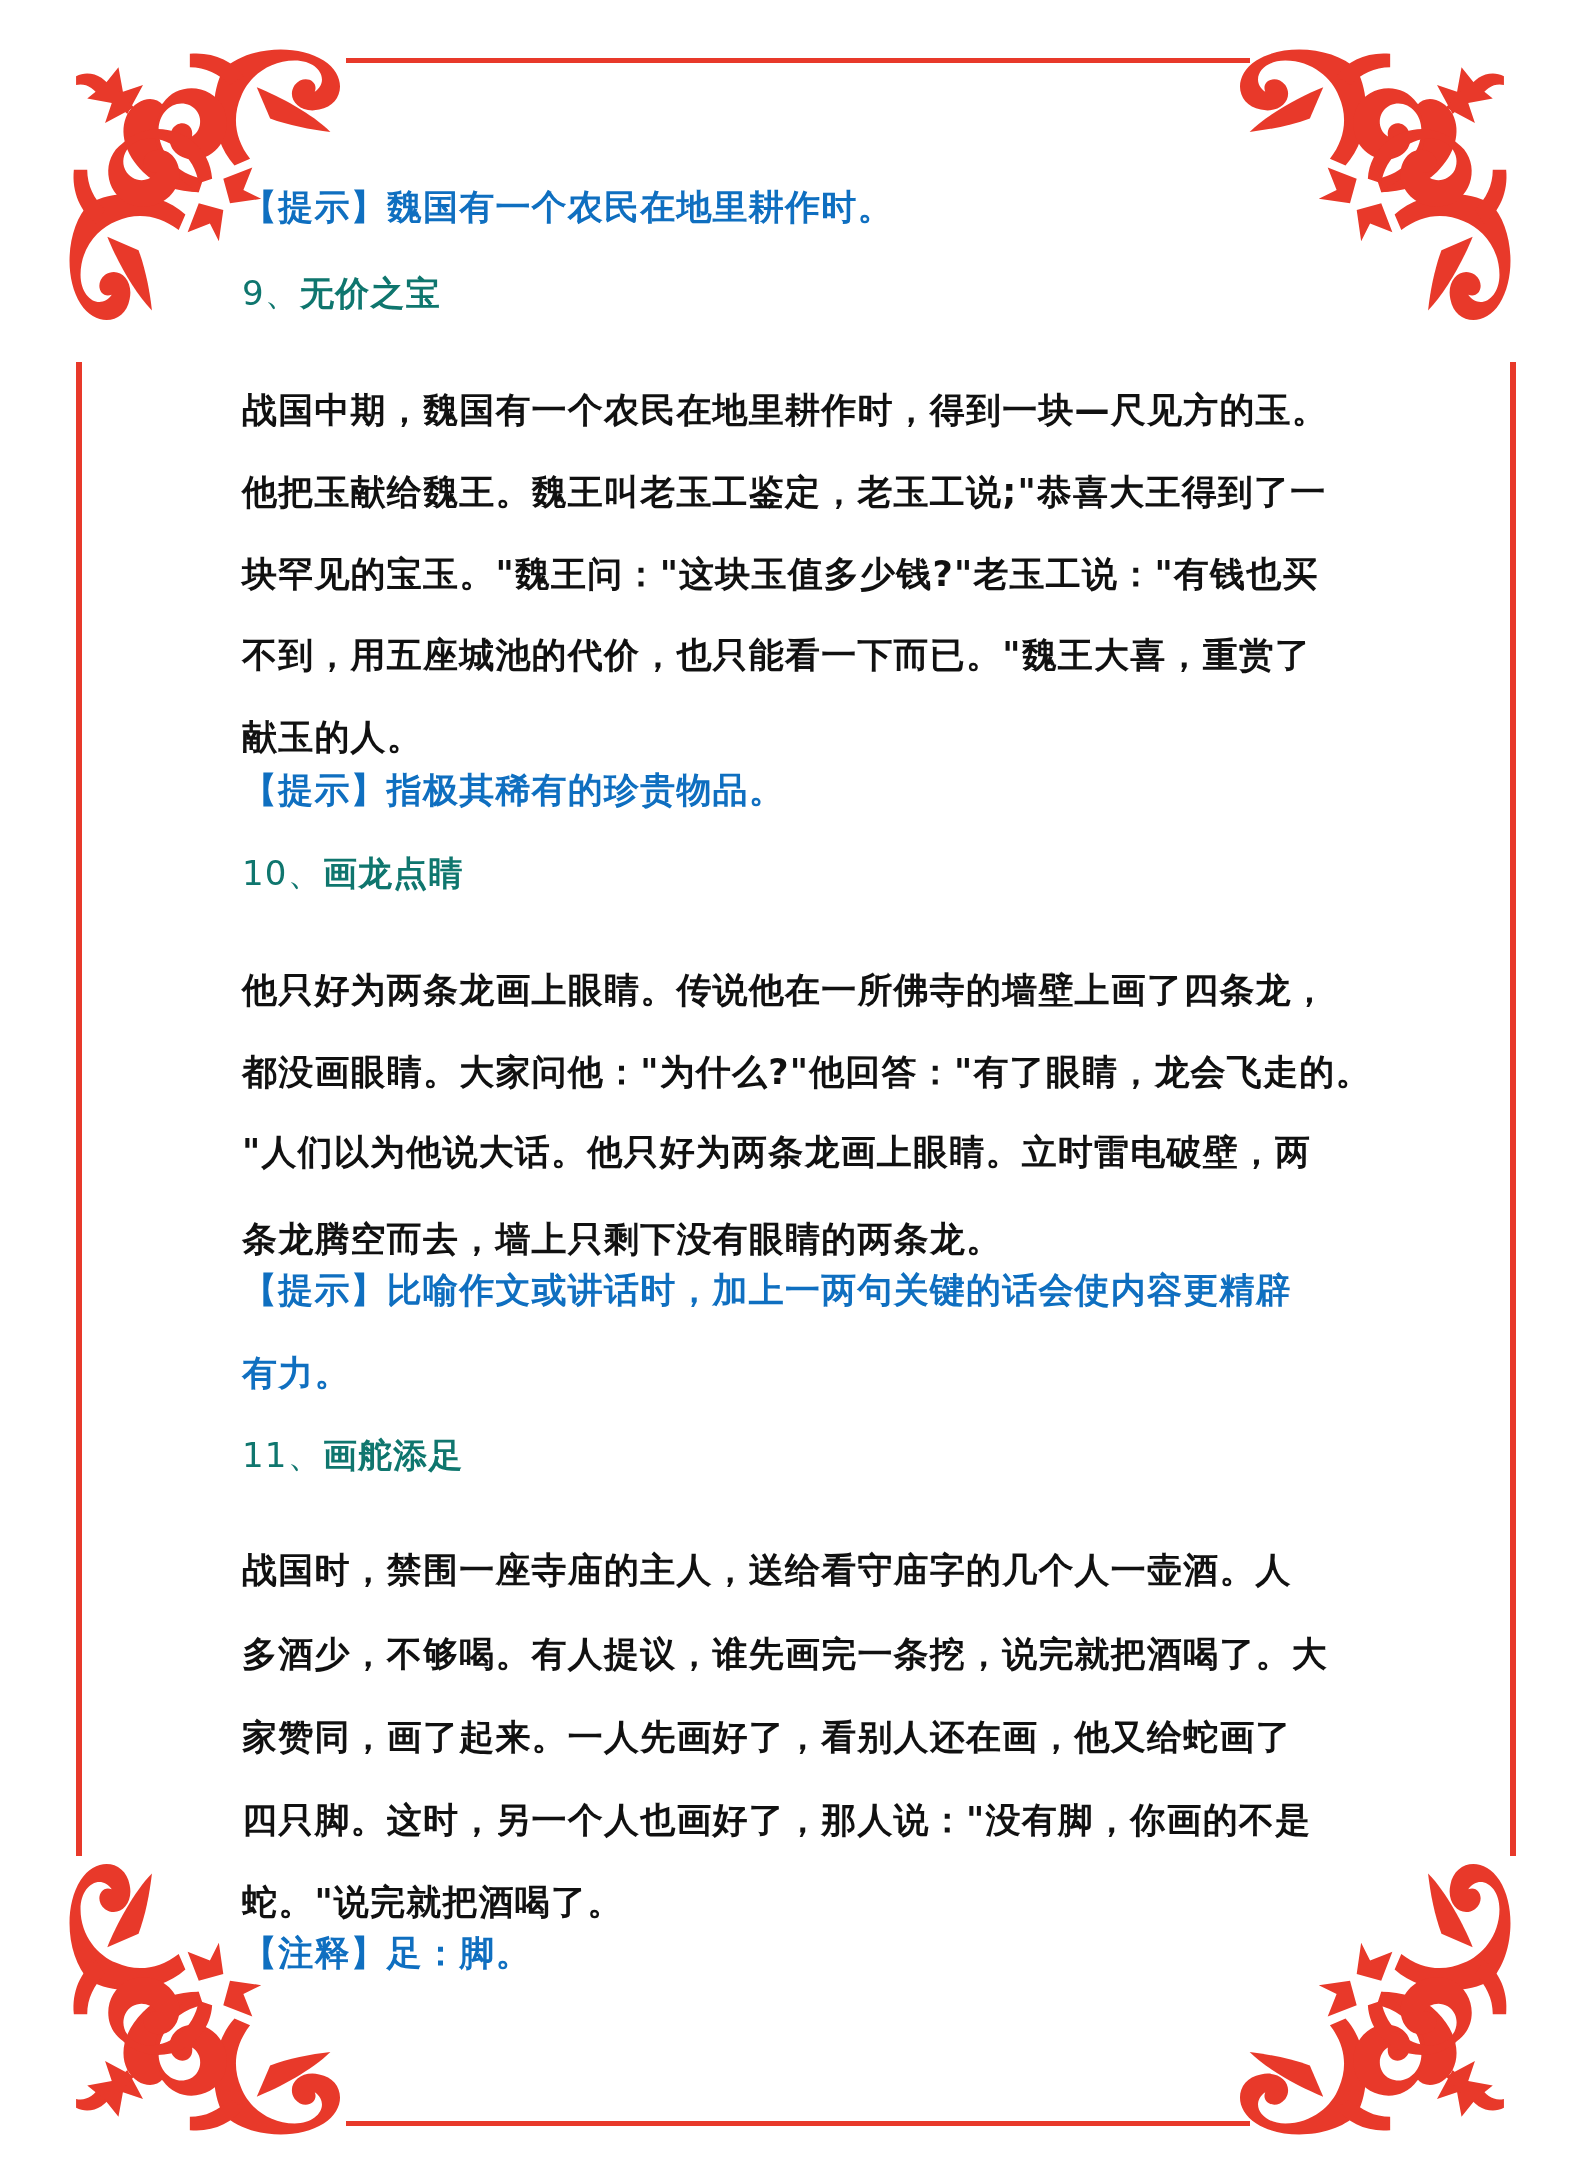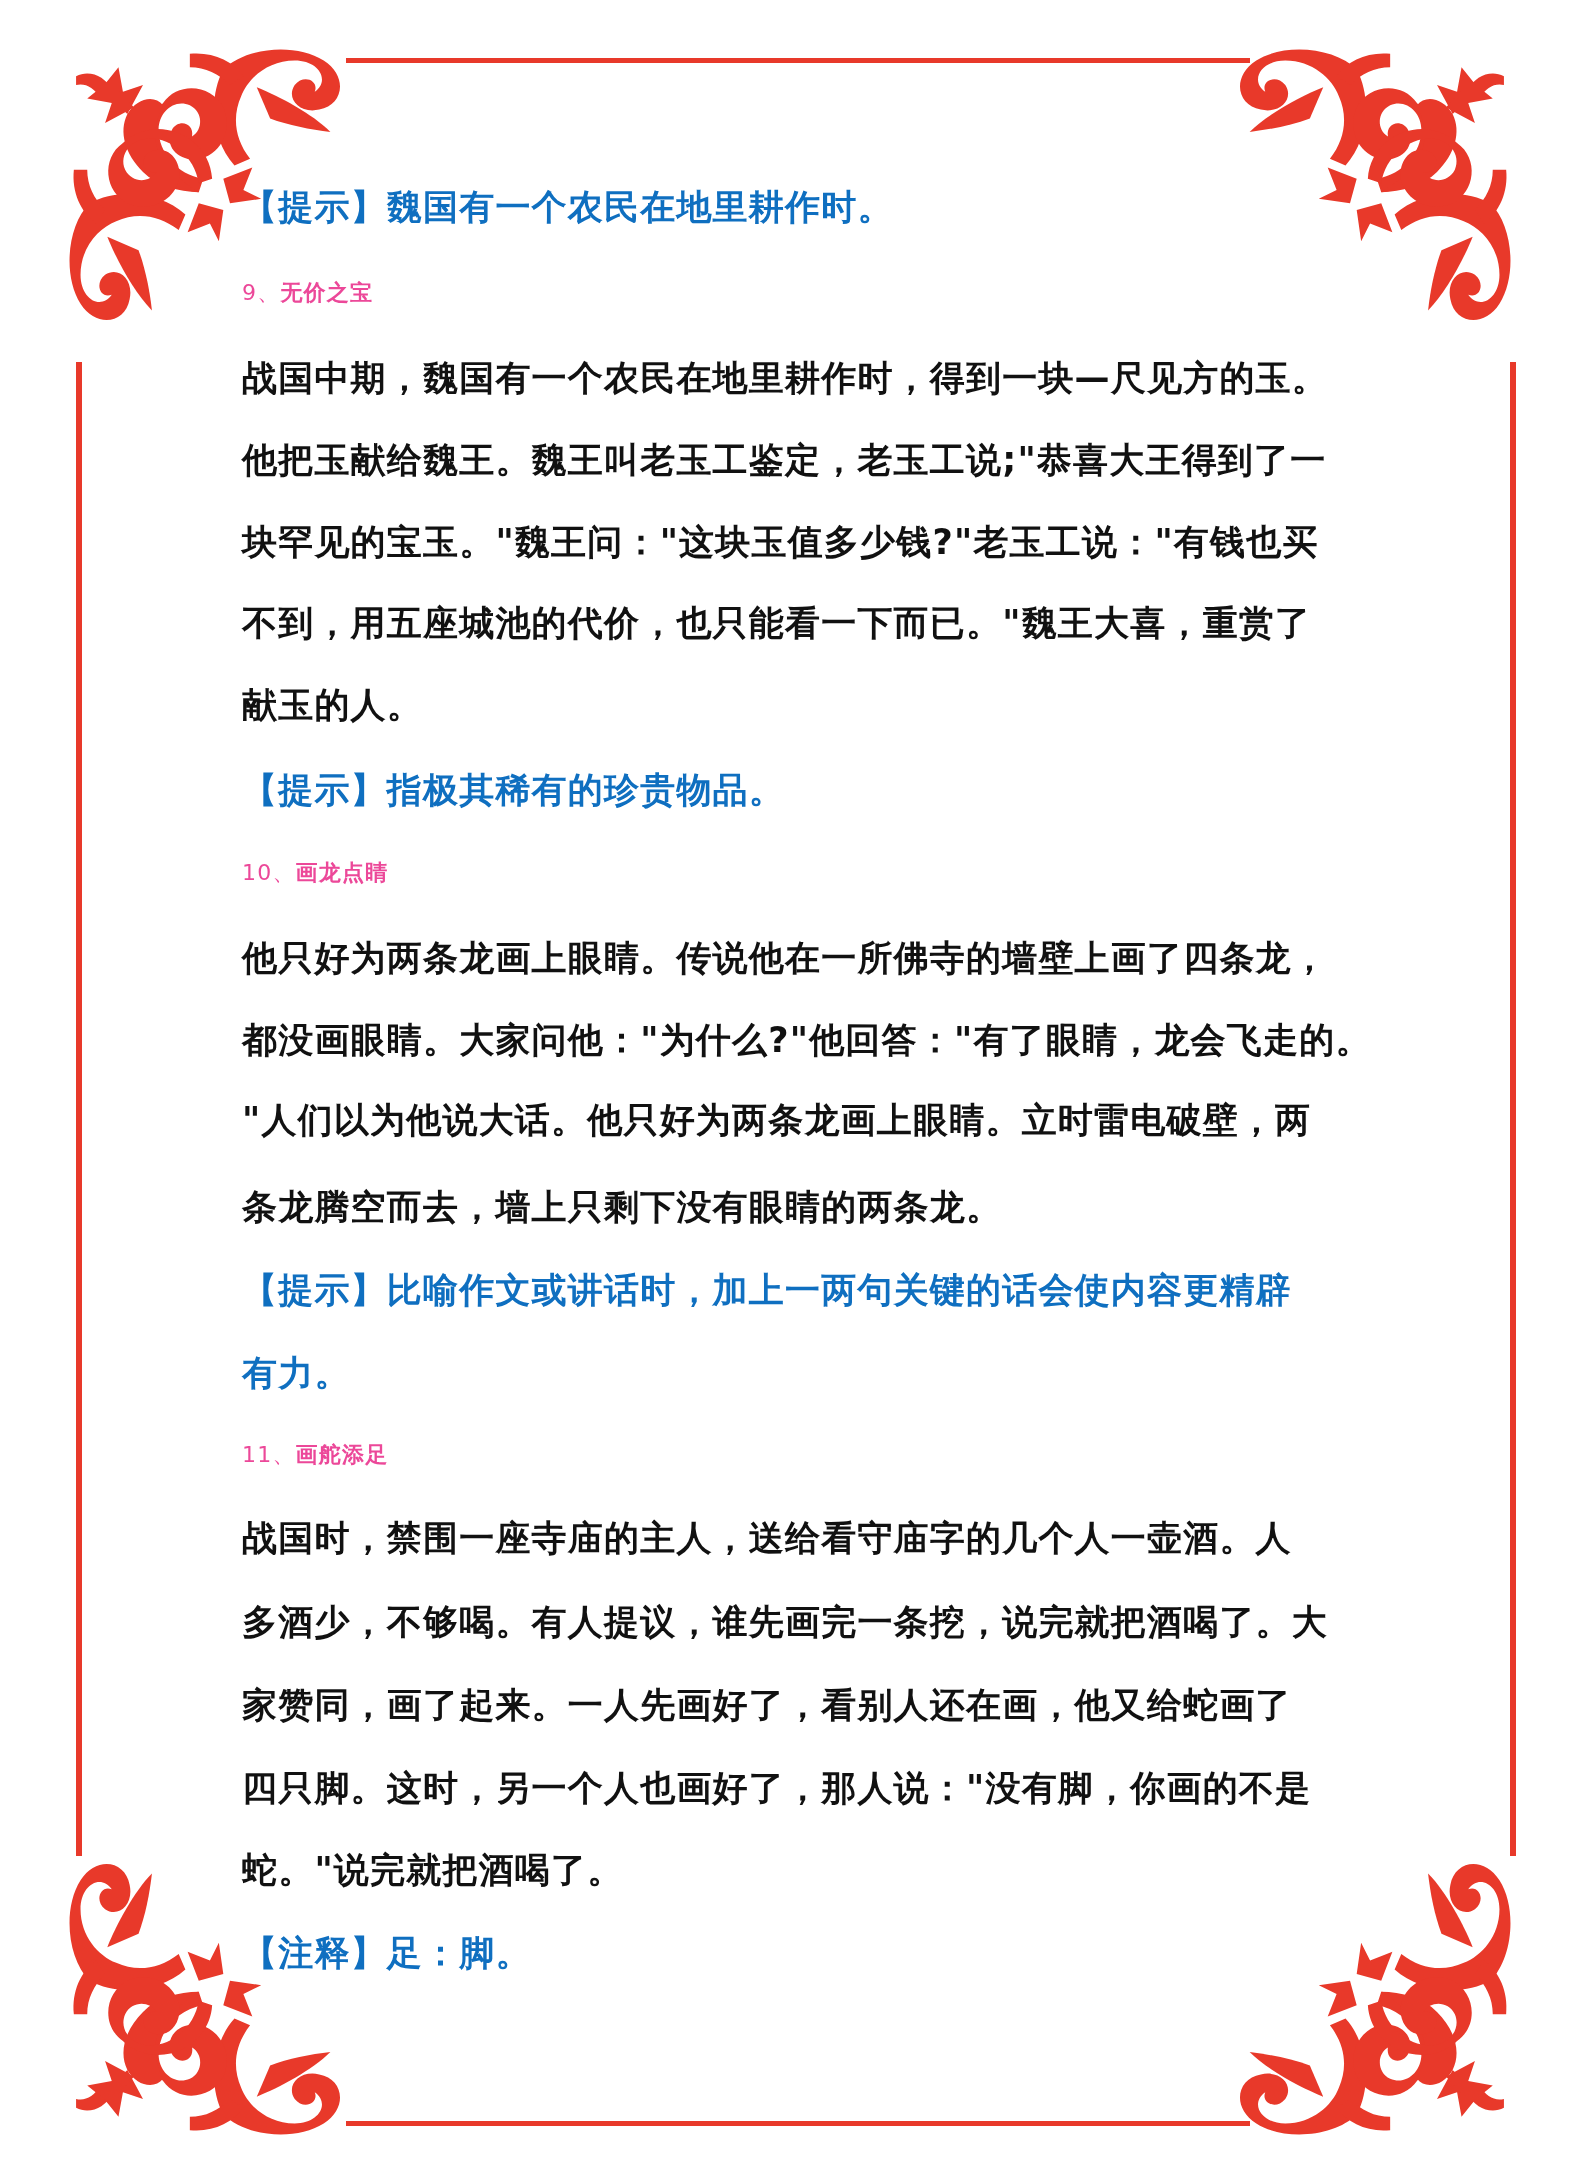--- a/index.html
+++ b/index.html
@@ -13,23 +13,23 @@
   .corner { position: absolute; width: 290px; height: 290px; }
   .corner svg { width: 100%; height: 100%; display: block; }
   .corner-tl { left: 56px;   top: 36px; }
   .corner-tr { left: 1234px; top: 36px;   transform: scaleX(-1); }
   .corner-bl { left: 56px;   top: 1858px; transform: scaleY(-1); }
   .corner-br { left: 1234px; top: 1858px; transform: scale(-1,-1); }
 
   .content { position: absolute; left: 242px; top: 0; width: 1110px; }
   .ln { position: absolute; left: 0; white-space: nowrap; font-weight: bold;
         font-size: 35px; line-height: 44px; letter-spacing: 1.2px; }
-  .body  { color: #111111; }
+  .body  { color: #111111; margin-top: 32px; }
   .tip   { color: #0f6fc0; }
-  .title { color: #ec4899; font-size: 22px; }
+  .title { color: #0f766e; font-size: 34px; }
   .title .num { font-weight: normal; }
 </style>
 </head>
 <body>
 
 <svg width="0" height="0" style="position:absolute">
   <defs>
     <g id="ornament" fill="#e8392a">
 
       <path d="M150 30 C170 10 215 6 240 22 C262 36 258 62 236 66 C218 70 206 56 214 44 C222 34 236 40 232 50 C246 40 236 22 214 22 C190 22 172 38 166 54 C158 72 160 92 174 110 L160 116 C140 94 136 56 150 30 Z"></path>

